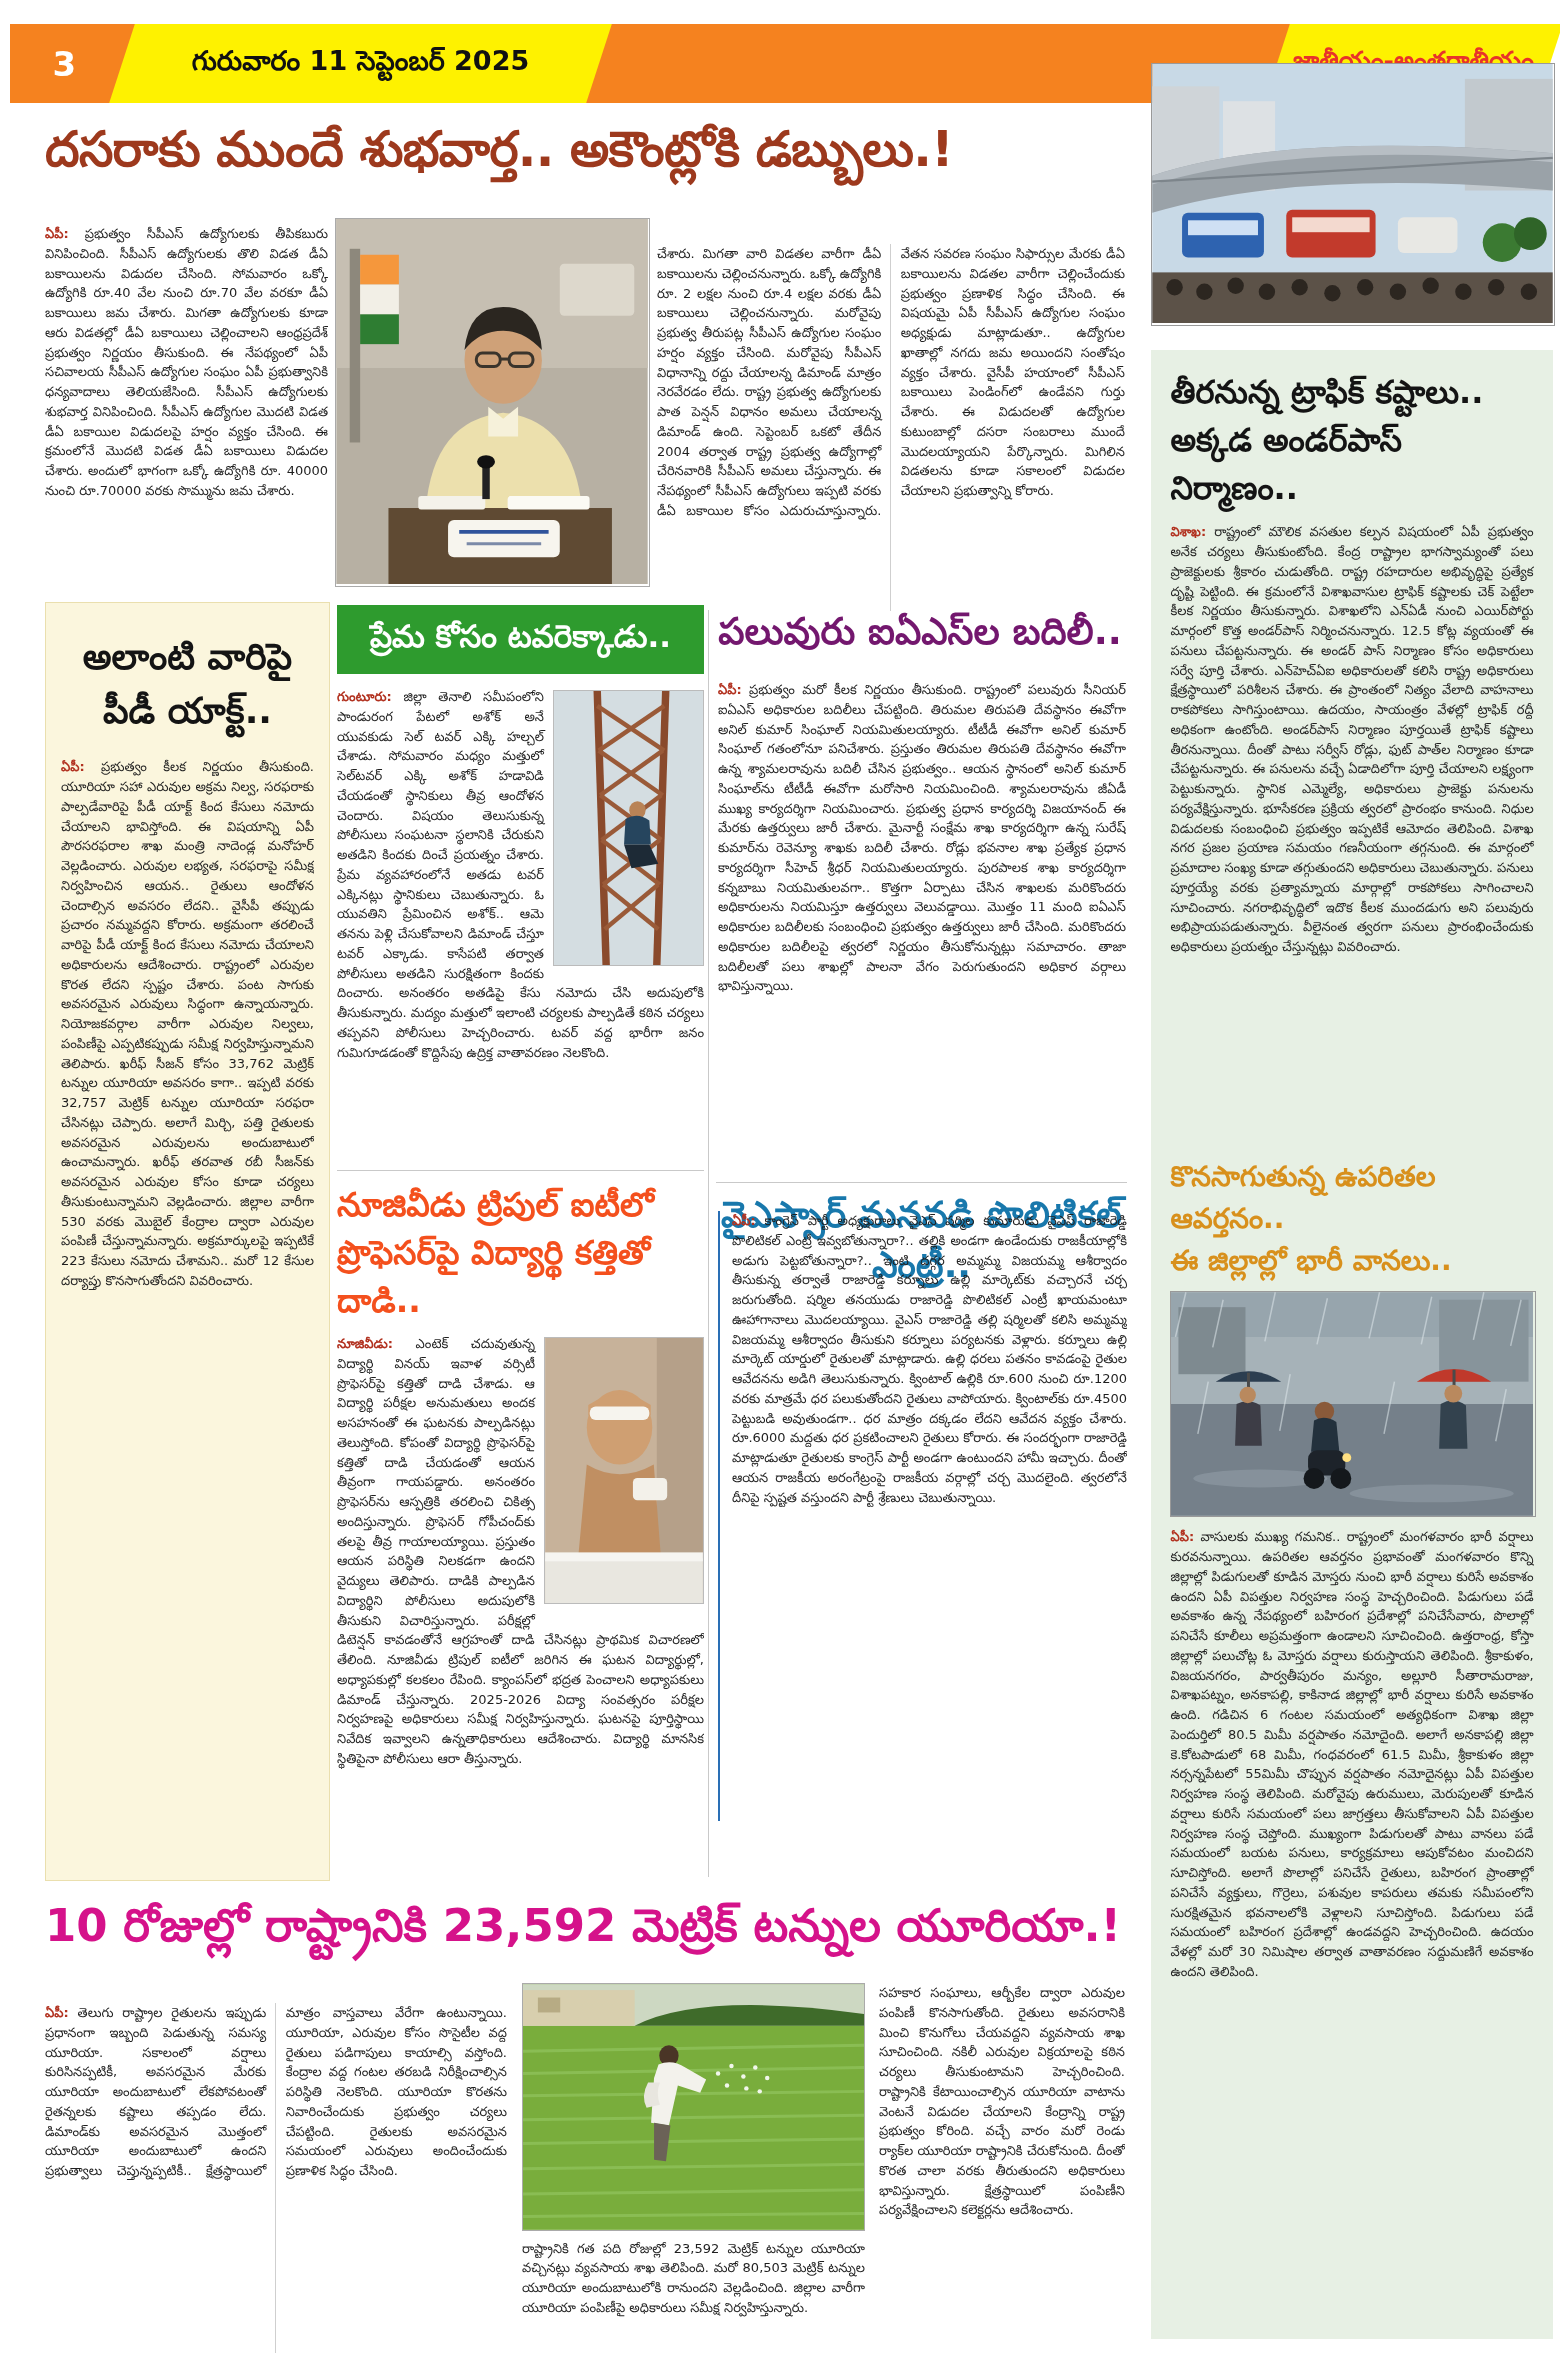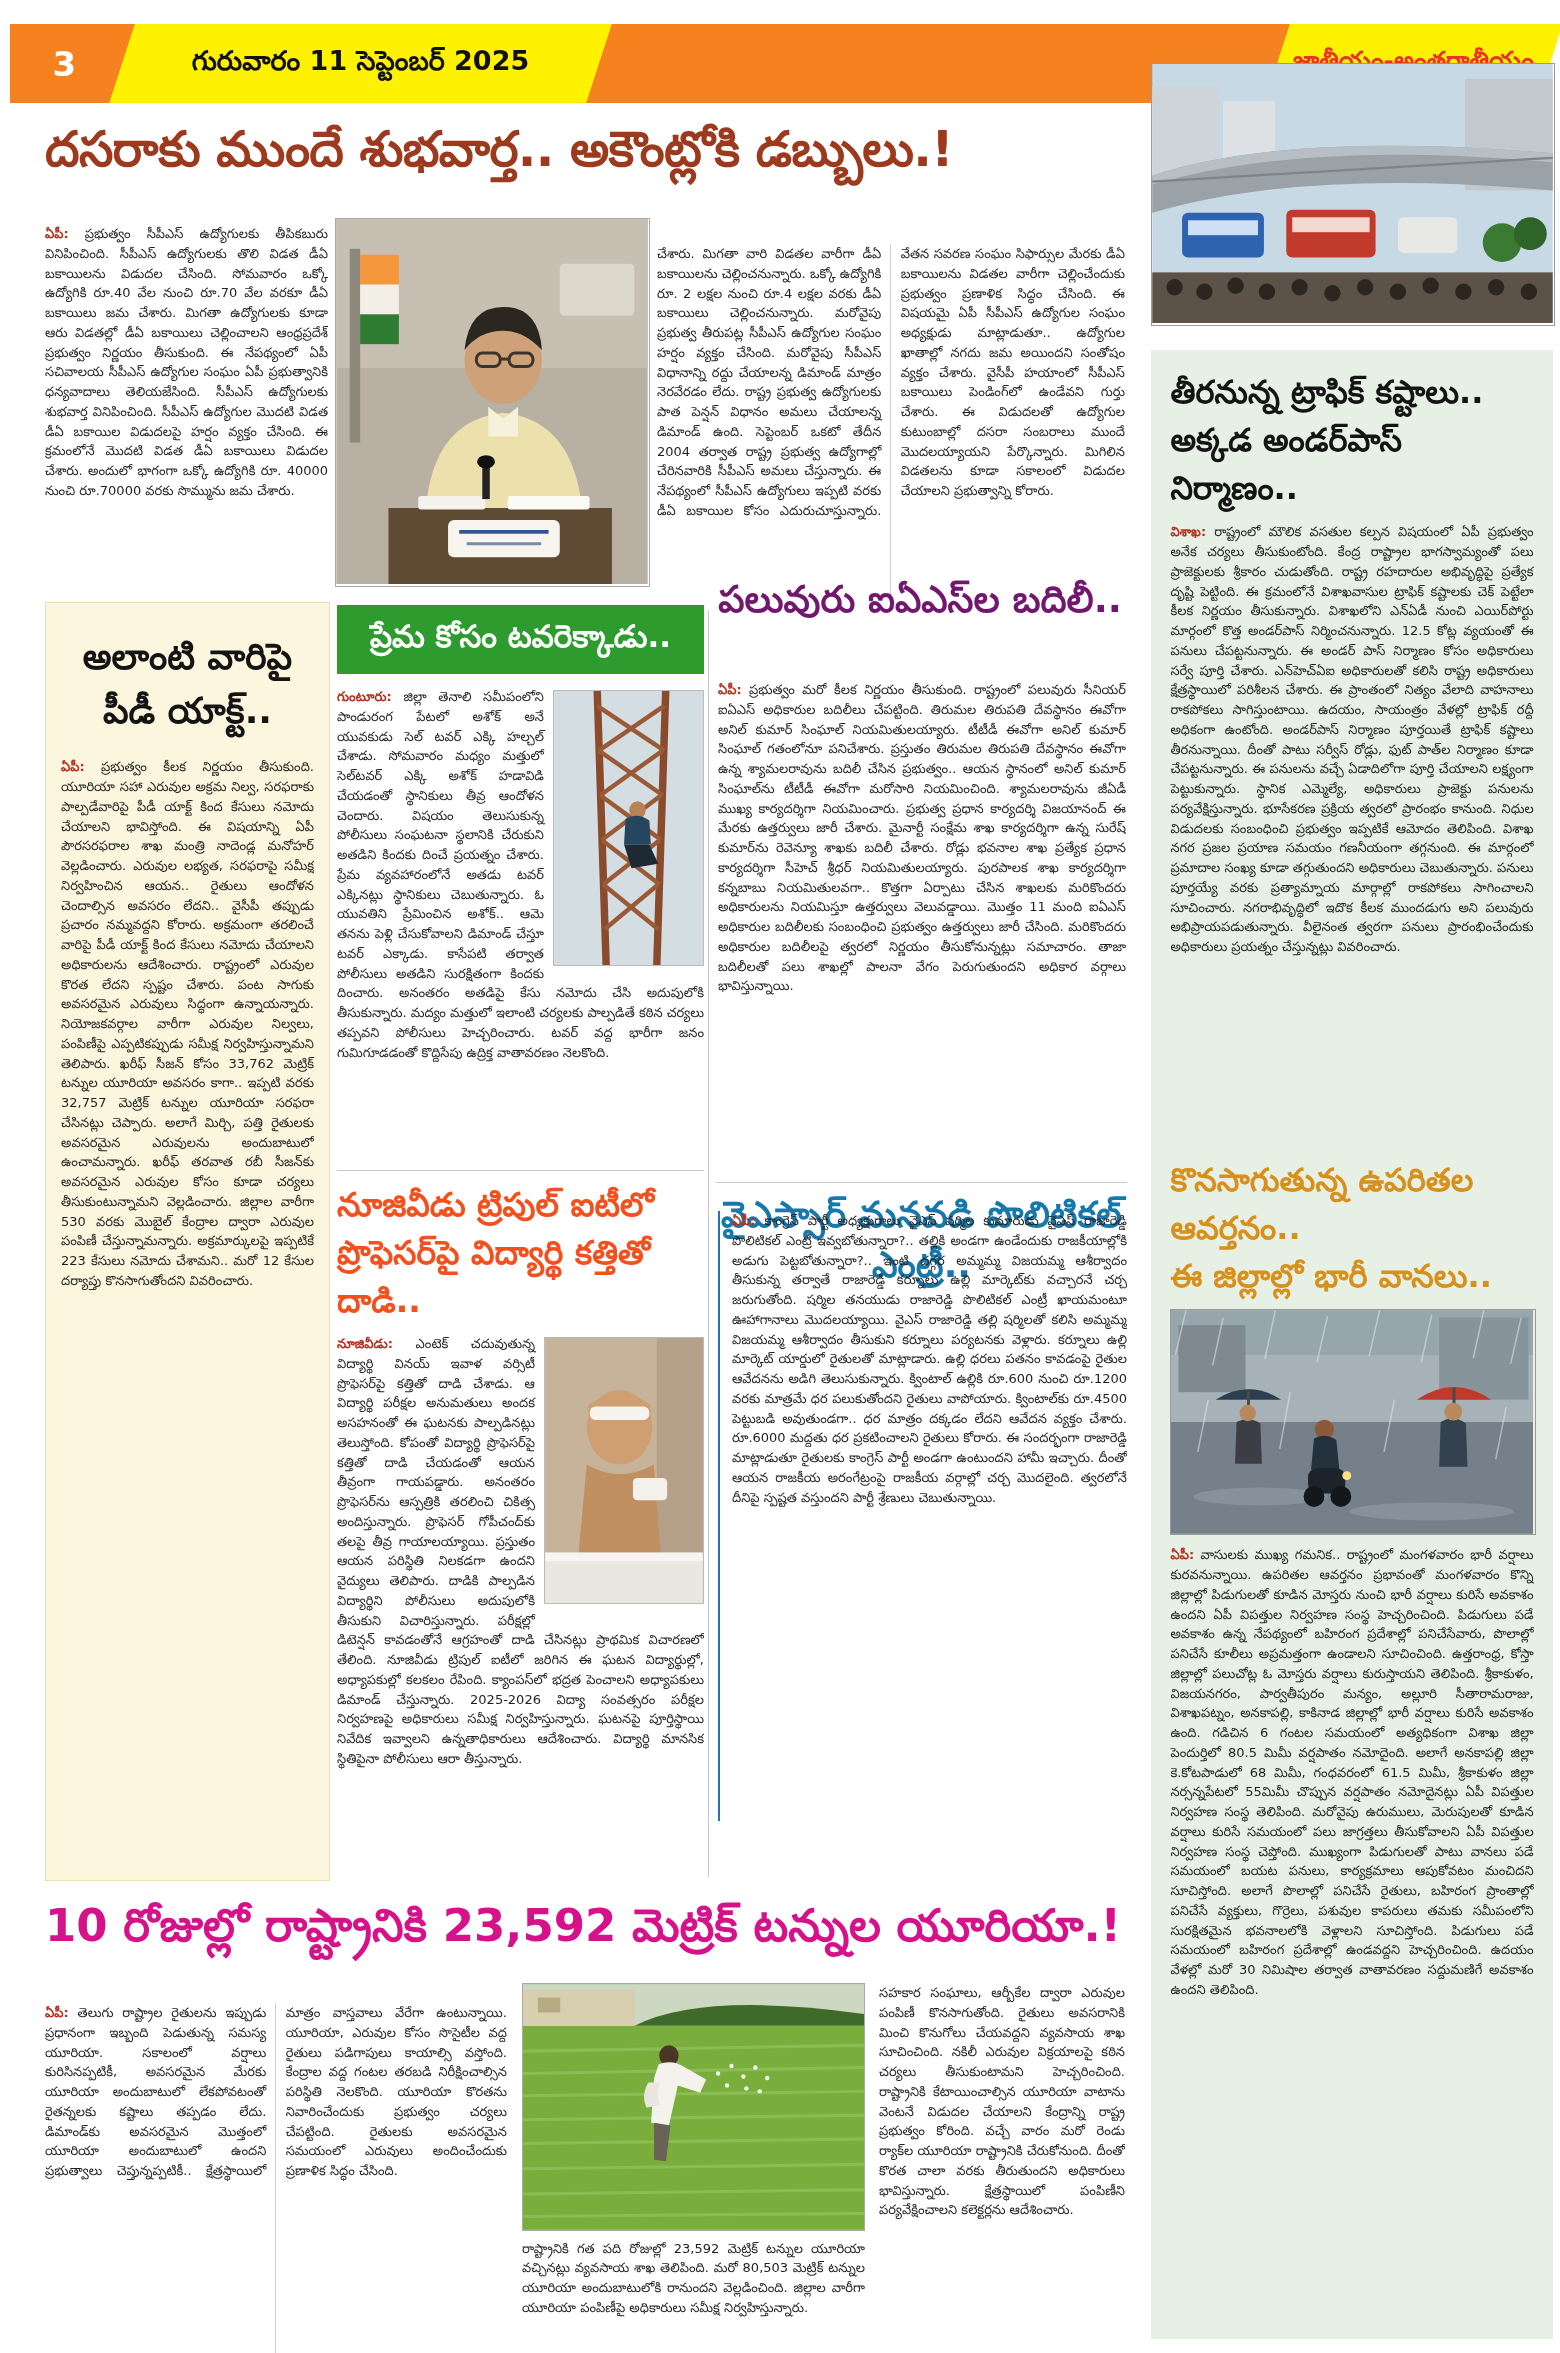--- a/index.html
+++ b/index.html
@@ -28,28 +28,28 @@
   .article{font-size:13px;line-height:1.52;text-align:justify;color:#1f1f1f;overflow:hidden;}
   .dl{color:#b23220;font-weight:bold;}
   .cols2{column-count:2;column-gap:19.4px;column-rule:0.7px solid #cfcfcf;margin-top:20px;}
   
   .yellowbox{left:45px;top:602px;width:285px;height:1279px;background:#fbf6dd;border:0.7px solid #eadfae;
              box-sizing:border-box;padding:15px 15px;}
   .yellowbox .bighead{font-size:36px;font-weight:bold;color:#141414;text-align:center;line-height:1.5;
                       margin:12px 0 19.4px 0;}
   .greenbanner{left:337px;top:605px;width:367px;height:69px;background:#2e9b2e;color:#ffffff;
                font-size:31px;font-weight:bold;display:flex;align-items:center;justify-content:center;}
-  .h-purple{left:713px;top:578px;width:414px;height:57px;color:#73176e;font-size:37px;font-weight:bold;text-align:center;}
+  .h-purple{left:713px;top:610px;width:414px;height:57px;color:#73176e;font-size:37px;font-weight:bold;text-align:center;}
   .h-orange{left:337px;top:1181px;width:367px;height:139px;color:#f4501d;font-size:33px;font-weight:bold;line-height:1.45;}
   .h-blue{left:716px;top:1194px;width:411px;height:60px;color:#1878ac;font-size:36px;font-weight:bold;text-align:center;}
   .sidebox{background:#e7f0e4;box-sizing:border-box;padding:18px 19.4px;}
   .side1{left:1151px;top:350px;width:402px;height:802px;}
   .side2{left:1151px;top:1138px;width:402px;height:1201px;}
   .sidehead-black{font-size:32px;font-weight:bold;color:#141414;line-height:1.5;margin-bottom:10.4px;}
-  .sidehead-gold{font-size:32px;font-weight:bold;color:#d8901c;line-height:1.5;margin-bottom:9px;}
+  .sidehead-gold{font-size:28px;font-weight:bold;color:#d8901c;line-height:1.5;margin-bottom:9px;}
   .vline{background:#c9c9c9;width:0.7px;}
   .hline{background:#c9c9c9;height:0.7px;}
   .ph-r{float:right;margin:3px 0 7.5px 9px;border:0.7px solid #bbb;}
   .ysr-body{border-left:2.2px solid #2a6fb5;padding-left:12px;}
   svg{display:block;}
 </style>
 </head>
 <body>
 
 <div class="page">

